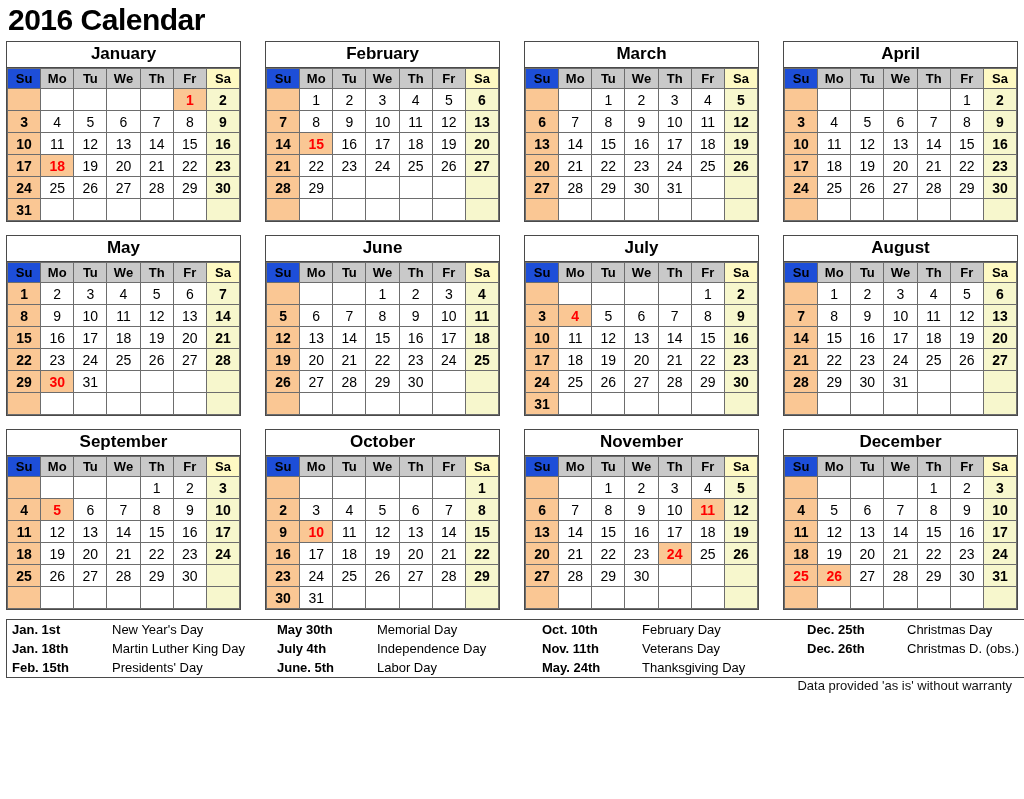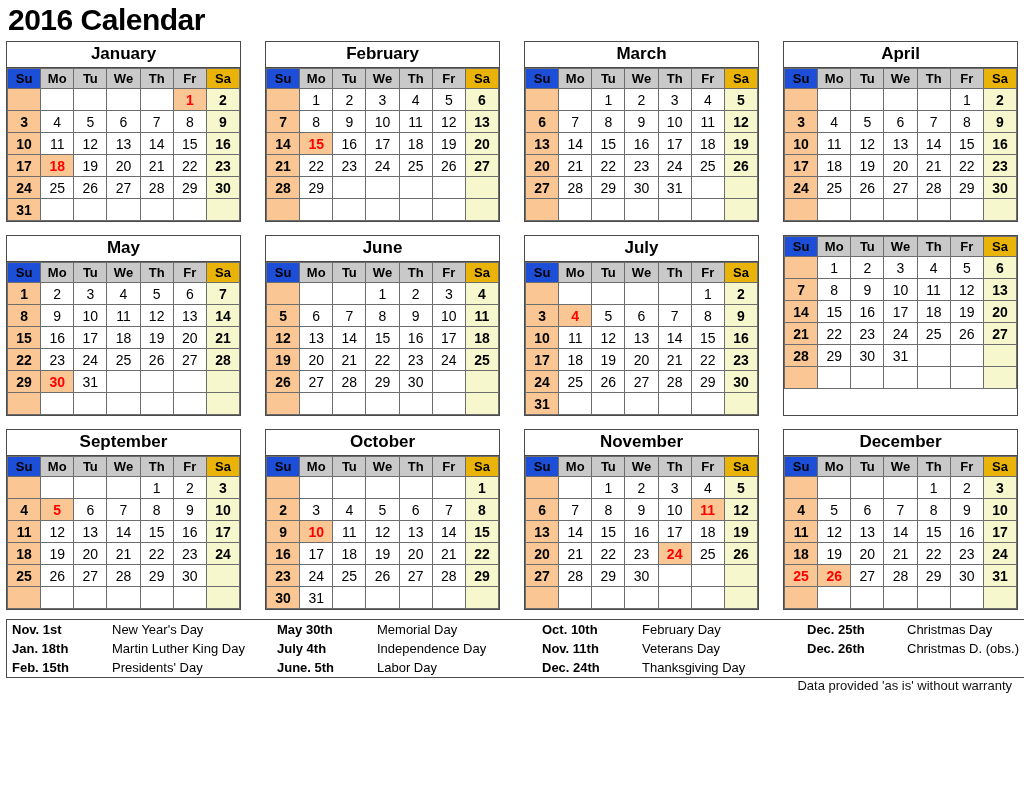--- a/index.html
+++ b/index.html
@@ -65,21 +65,21 @@
     padding: 0;
     overflow: hidden;
   }
   table.month-table th {
     font-size: 13px;
     font-weight: bold;
     height: 19px;
   }
   th.dow-sun { background: #1d4ed8; }
   th.dow-wd  { background: #c9c9c9; }
-  th.dow-sat { background: #eab308; }
+  th.dow-sat { background: #fef9c3; }
 
   td.c-sun { background: #fac794; font-weight: bold; }
   td.c-wd  { background: #ffffff; font-weight: normal; }
   td.c-sat { background: #f7f7cd; font-weight: bold; }
 
   td.holiday {
     background: #fac794;
     color: #ff0000;
     font-weight: bold;
   }
@@ -629,20 +629,21 @@
               <td class="c-wd"></td>
               <td class="c-wd"></td>
               <td class="c-wd"></td>
               <td class="c-wd"></td>
               <td class="c-sat"></td>
             </tr>
           </tbody>
         </table>
       </div>
       <div class="month">
+        <div class="month-name">August</div>
         <table class="month-table">
           <thead>
             <tr>
               <th class="dow-sun">Su</th>
               <th class="dow-wd">Mo</th>
               <th class="dow-wd">Tu</th>
               <th class="dow-wd">We</th>
               <th class="dow-wd">Th</th>
               <th class="dow-wd">Fr</th>
               <th class="dow-sat">Sa</th>
@@ -993,21 +994,21 @@
             </tr>
           </tbody>
         </table>
       </div>
     </div>
 
   <div class="footer">
     <table class="holidays-table">
       <tbody id="holidays-body">
           <tr>
-            <td class="hol-date">Nov. 1st</td>
+            <td class="hol-date">Jan. 1st</td>
             <td class="hol-name">New Year's Day</td>
             <td class="hol-date">May 30th</td>
             <td class="hol-name">Memorial Day</td>
             <td class="hol-date">Oct. 10th</td>
             <td class="hol-name">February Day</td>
             <td class="hol-date">Dec. 25th</td>
             <td class="hol-name">Christmas Day</td>
           </tr>
           <tr>
             <td class="hol-date">Jan. 18th</td>
@@ -1017,21 +1018,21 @@
             <td class="hol-date">Nov. 11th</td>
             <td class="hol-name">Veterans Day</td>
             <td class="hol-date">Dec. 26th</td>
             <td class="hol-name">Christmas D. (obs.)</td>
           </tr>
           <tr>
             <td class="hol-date">Feb. 15th</td>
             <td class="hol-name">Presidents' Day</td>
             <td class="hol-date">June. 5th</td>
             <td class="hol-name">Labor Day</td>
-            <td class="hol-date">Dec. 24th</td>
+            <td class="hol-date">May. 24th</td>
             <td class="hol-name">Thanksgiving Day</td>
             <td class="hol-date"></td>
             <td class="hol-name"></td>
           </tr>
         </tbody>
     </table>
     <div class="disclaimer">Data provided 'as is' without warranty</div>
   </div>
 
 </div>

